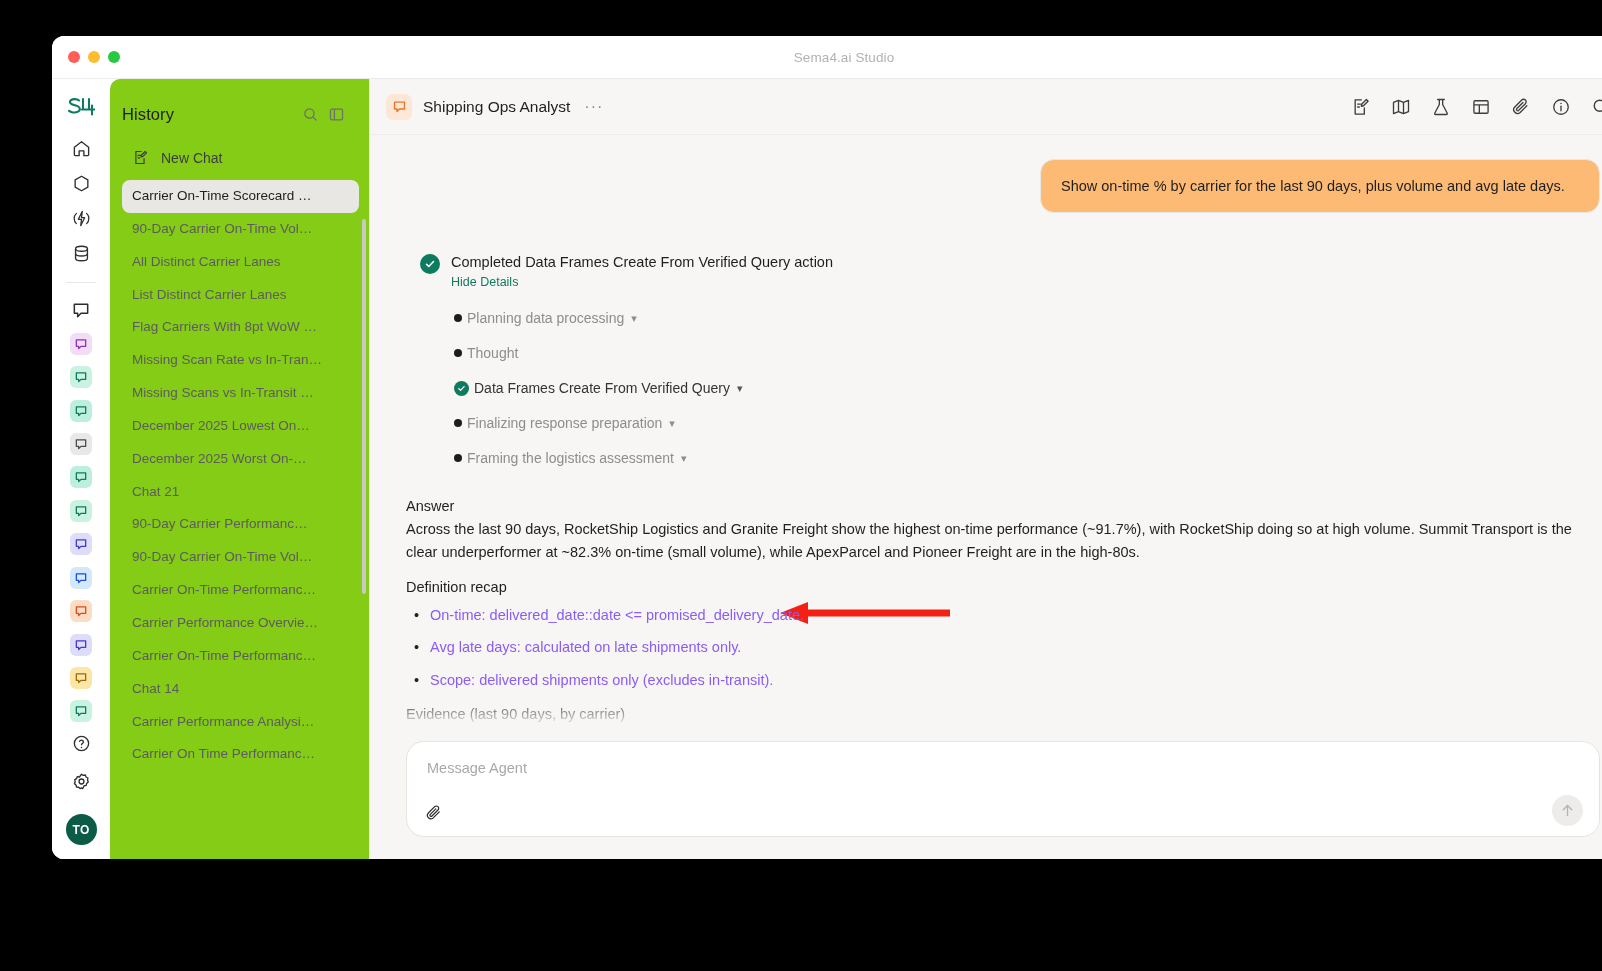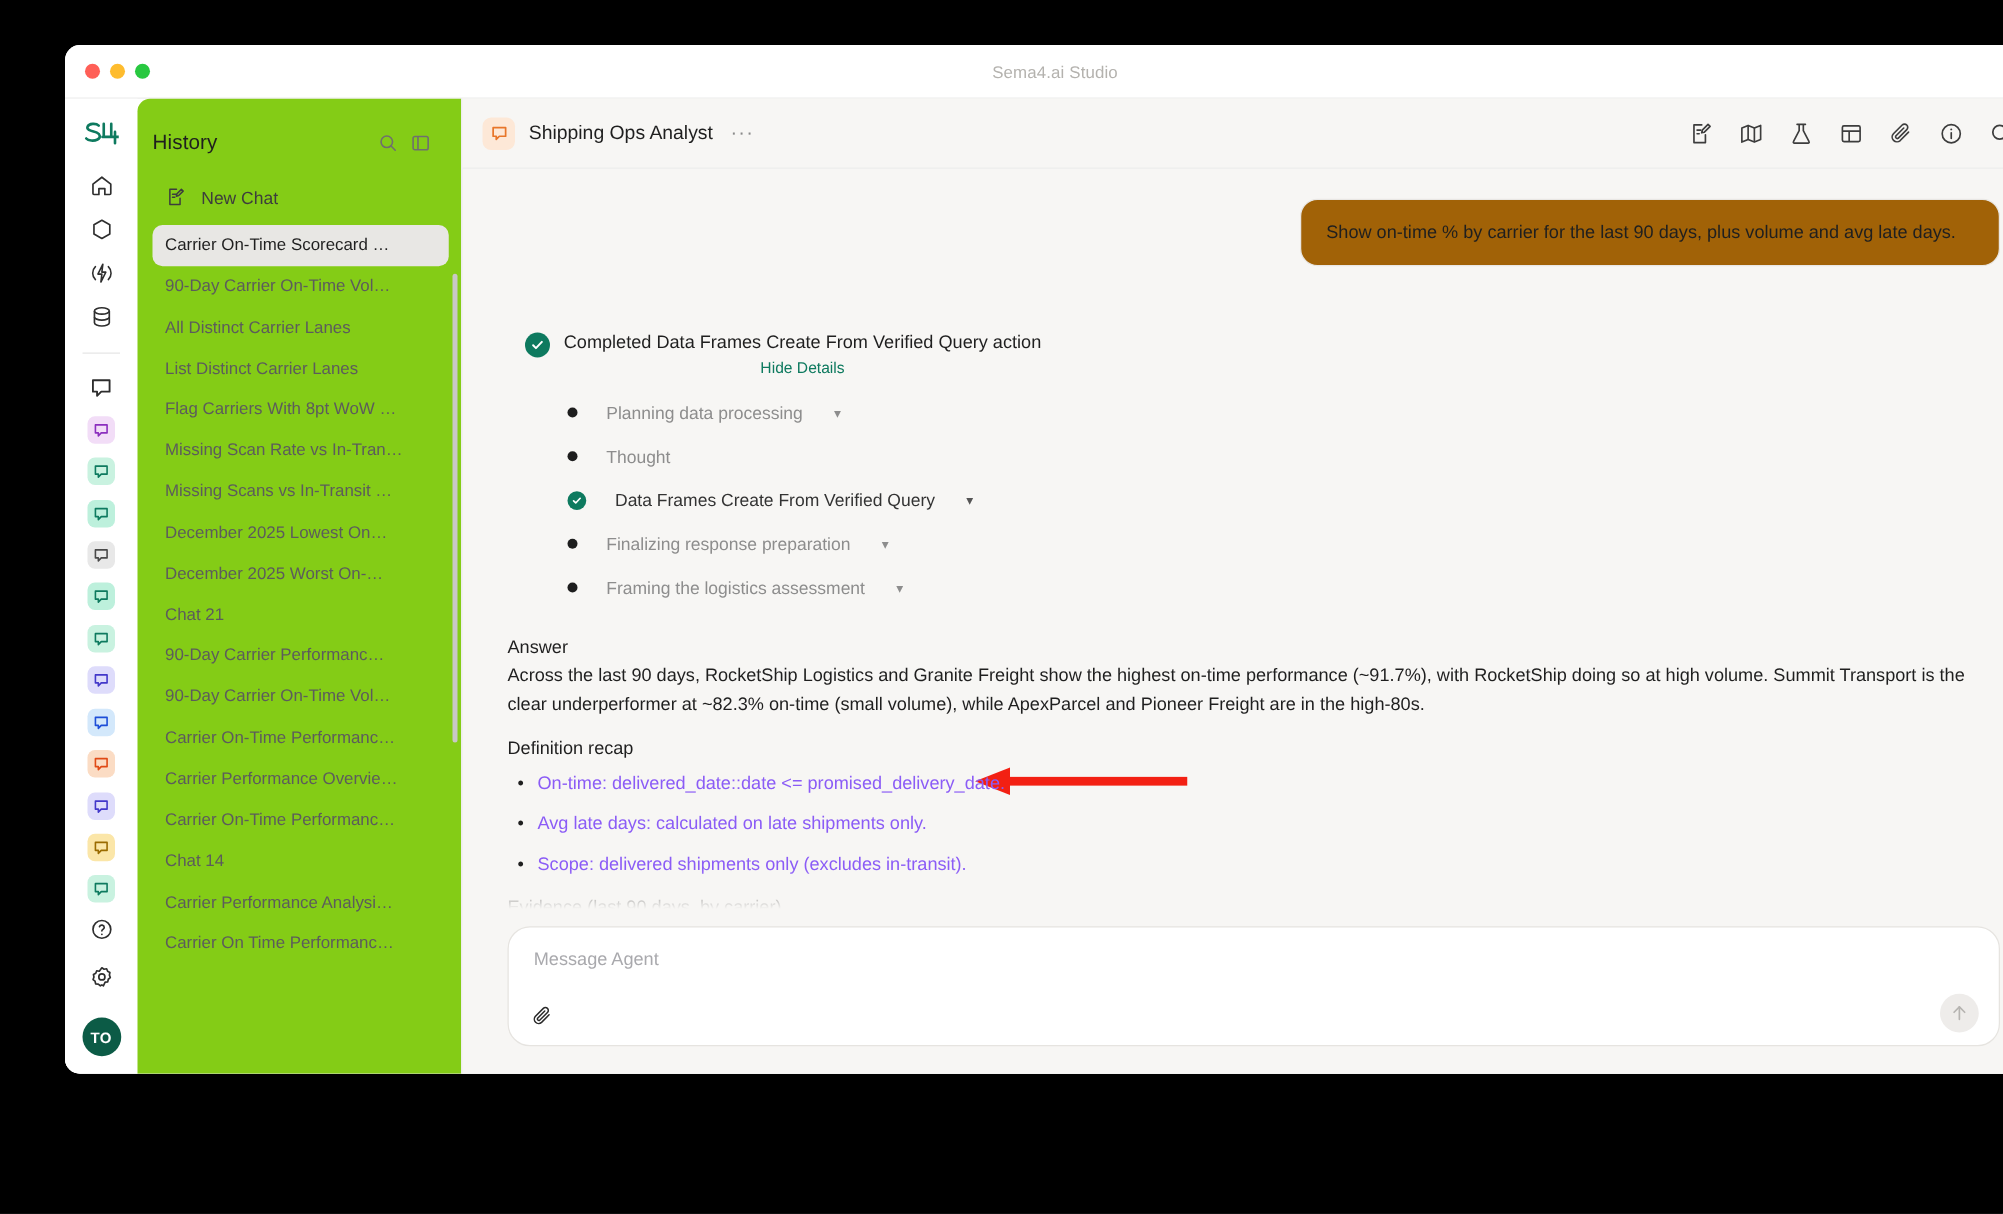--- a/index.html
+++ b/index.html
@@ -174,44 +174,44 @@
   #conversation {
     flex: 1;
     overflow: hidden;
     position: relative;
     padding: 0 36px;
   }
   #conv-inner { padding-top: 24px; }
   #user-bubble {
     margin-left: auto;
     max-width: 560px;
-    background: #a16207;
+    background: #fdba74;
     border: 1px solid #e9e7e4;
     border-radius: 14px;
     padding: 15px 20px;
     font-size: 14.5px;
     line-height: 1.55;
     color: #1f1f1f;
   }
-  #steps-block { margin-top: 52px; padding-left: 14px; position: relative; text-align: center; }
+  #steps-block { margin-top: 40px; padding-left: 14px; position: relative; }
   #step-head { display: flex; gap: 11px; align-items: flex-start; }
   .check-badge {
     width: 20px; height: 20px;
     border-radius: 50%;
     background: #0e7a5f;
     display: flex; align-items: center; justify-content: center;
     flex: 0 0 20px;
     margin-top: 1px;
   }
   .check-badge.small { width: 15px; height: 15px; flex: 0 0 15px; }
   #step-head-title { font-size: 14.5px; color: #1f1f1f; line-height: 1.25; }
   #hide-details { font-size: 12.5px; color: #0e7a5f; margin-top: 3px; cursor: pointer; }
   #sub-steps { margin-top: 12px; padding-left: 34px; }
   .sub-step {
-    display: flex; align-items: center; gap: 23px;
+    display: flex; align-items: center; gap: 5px;
     height: 35px;
   }
   .dot { width: 8px; height: 8px; border-radius: 50%; background: #1d1d1d; flex: 0 0 8px; }
   .sub-label { font-size: 14px; color: #8d8d8d; }
   .sub-label.done { color: #333333; }
   .chev { color: #8d8d8d; font-size: 11px; margin-left: 2px; }
   .chev.done { color: #555555; }
 
   
   #annotation-arrow {

